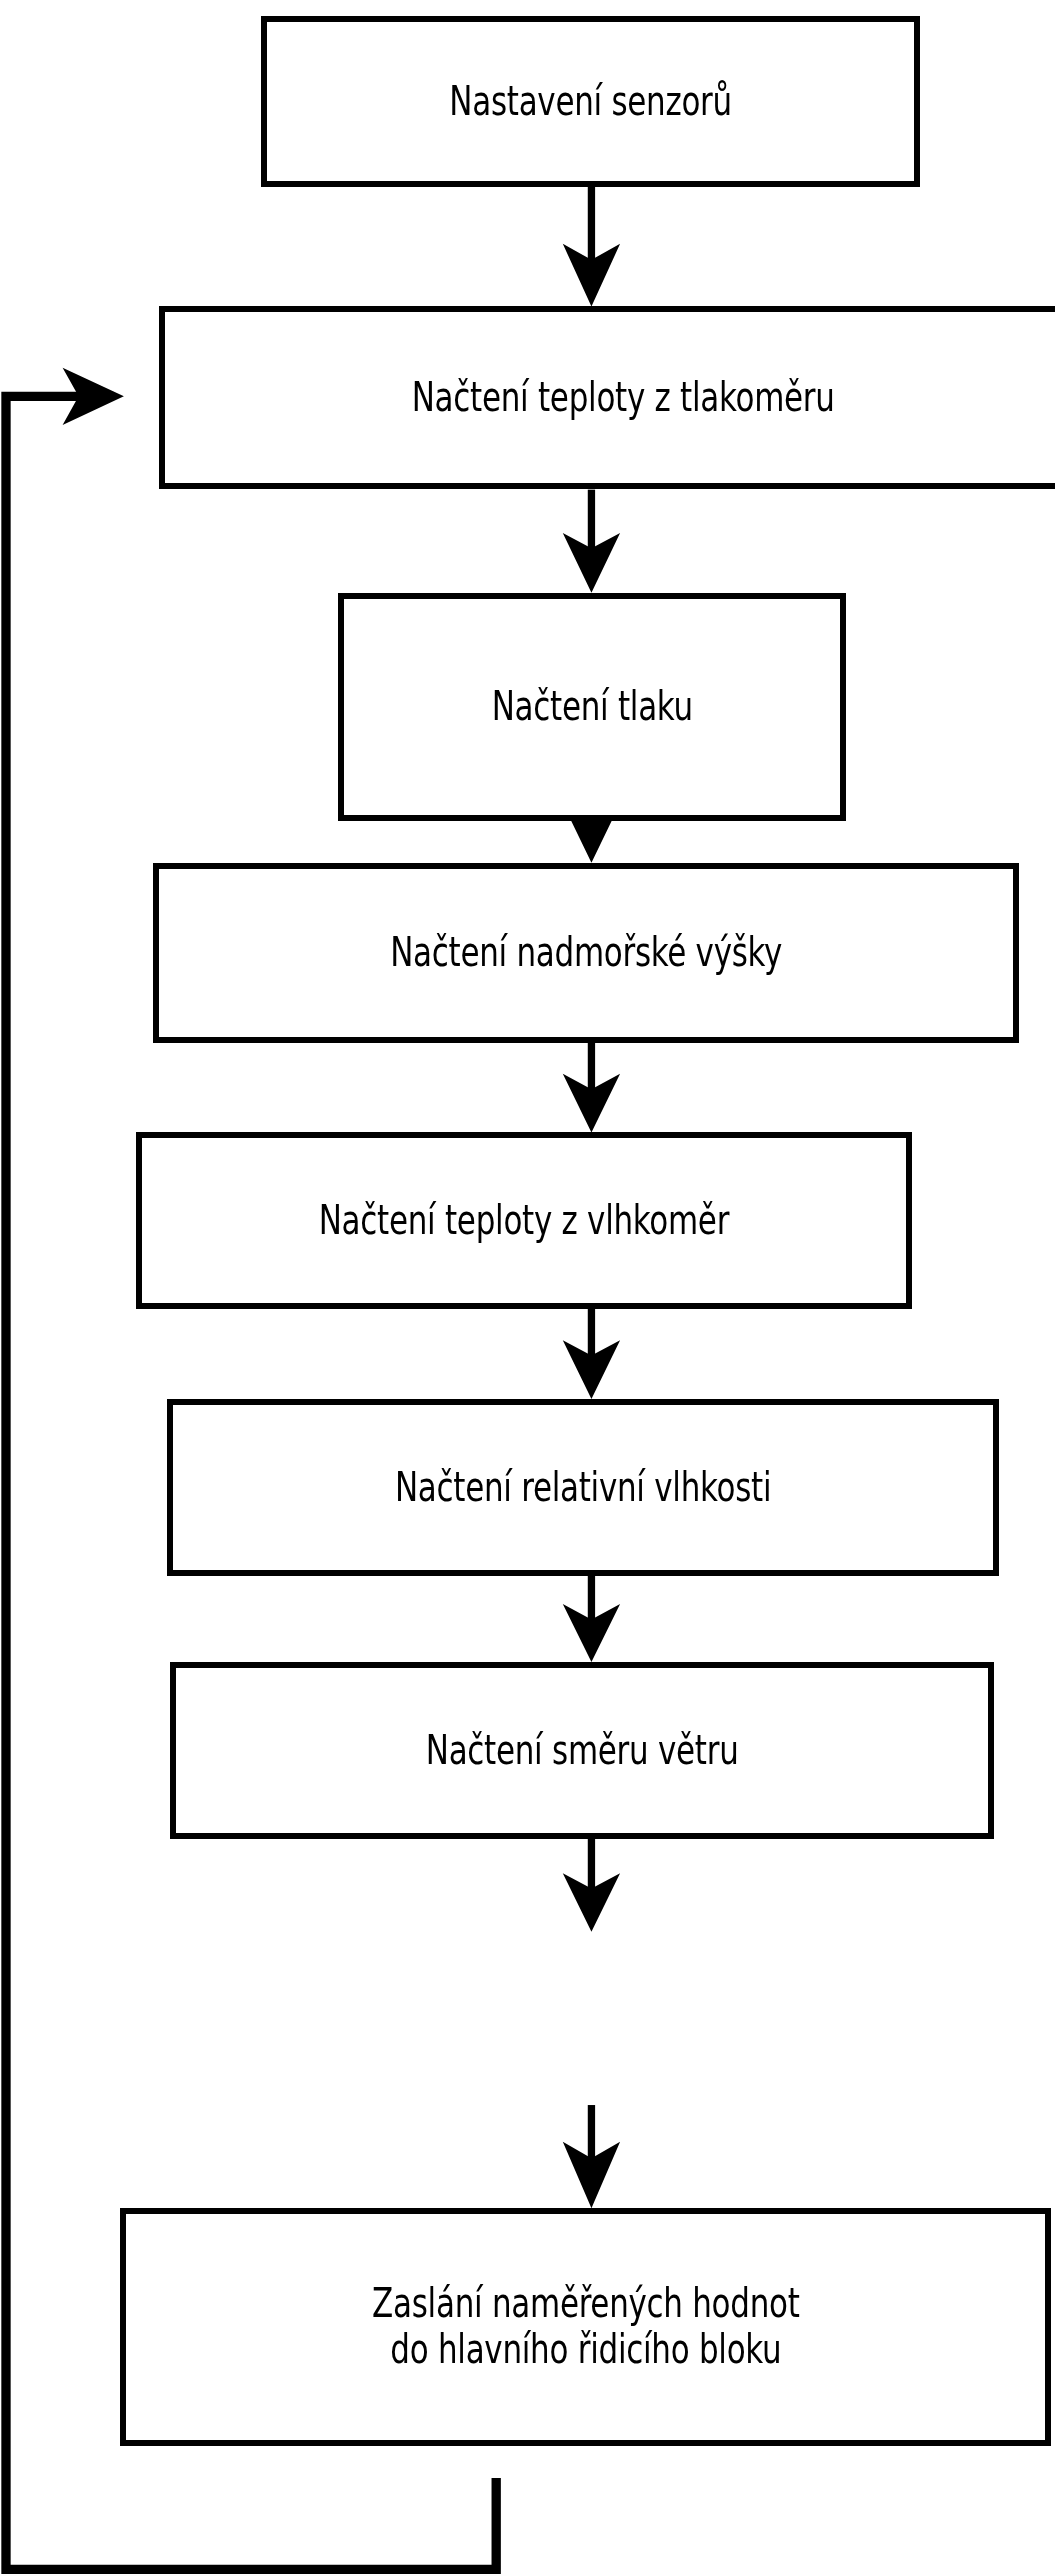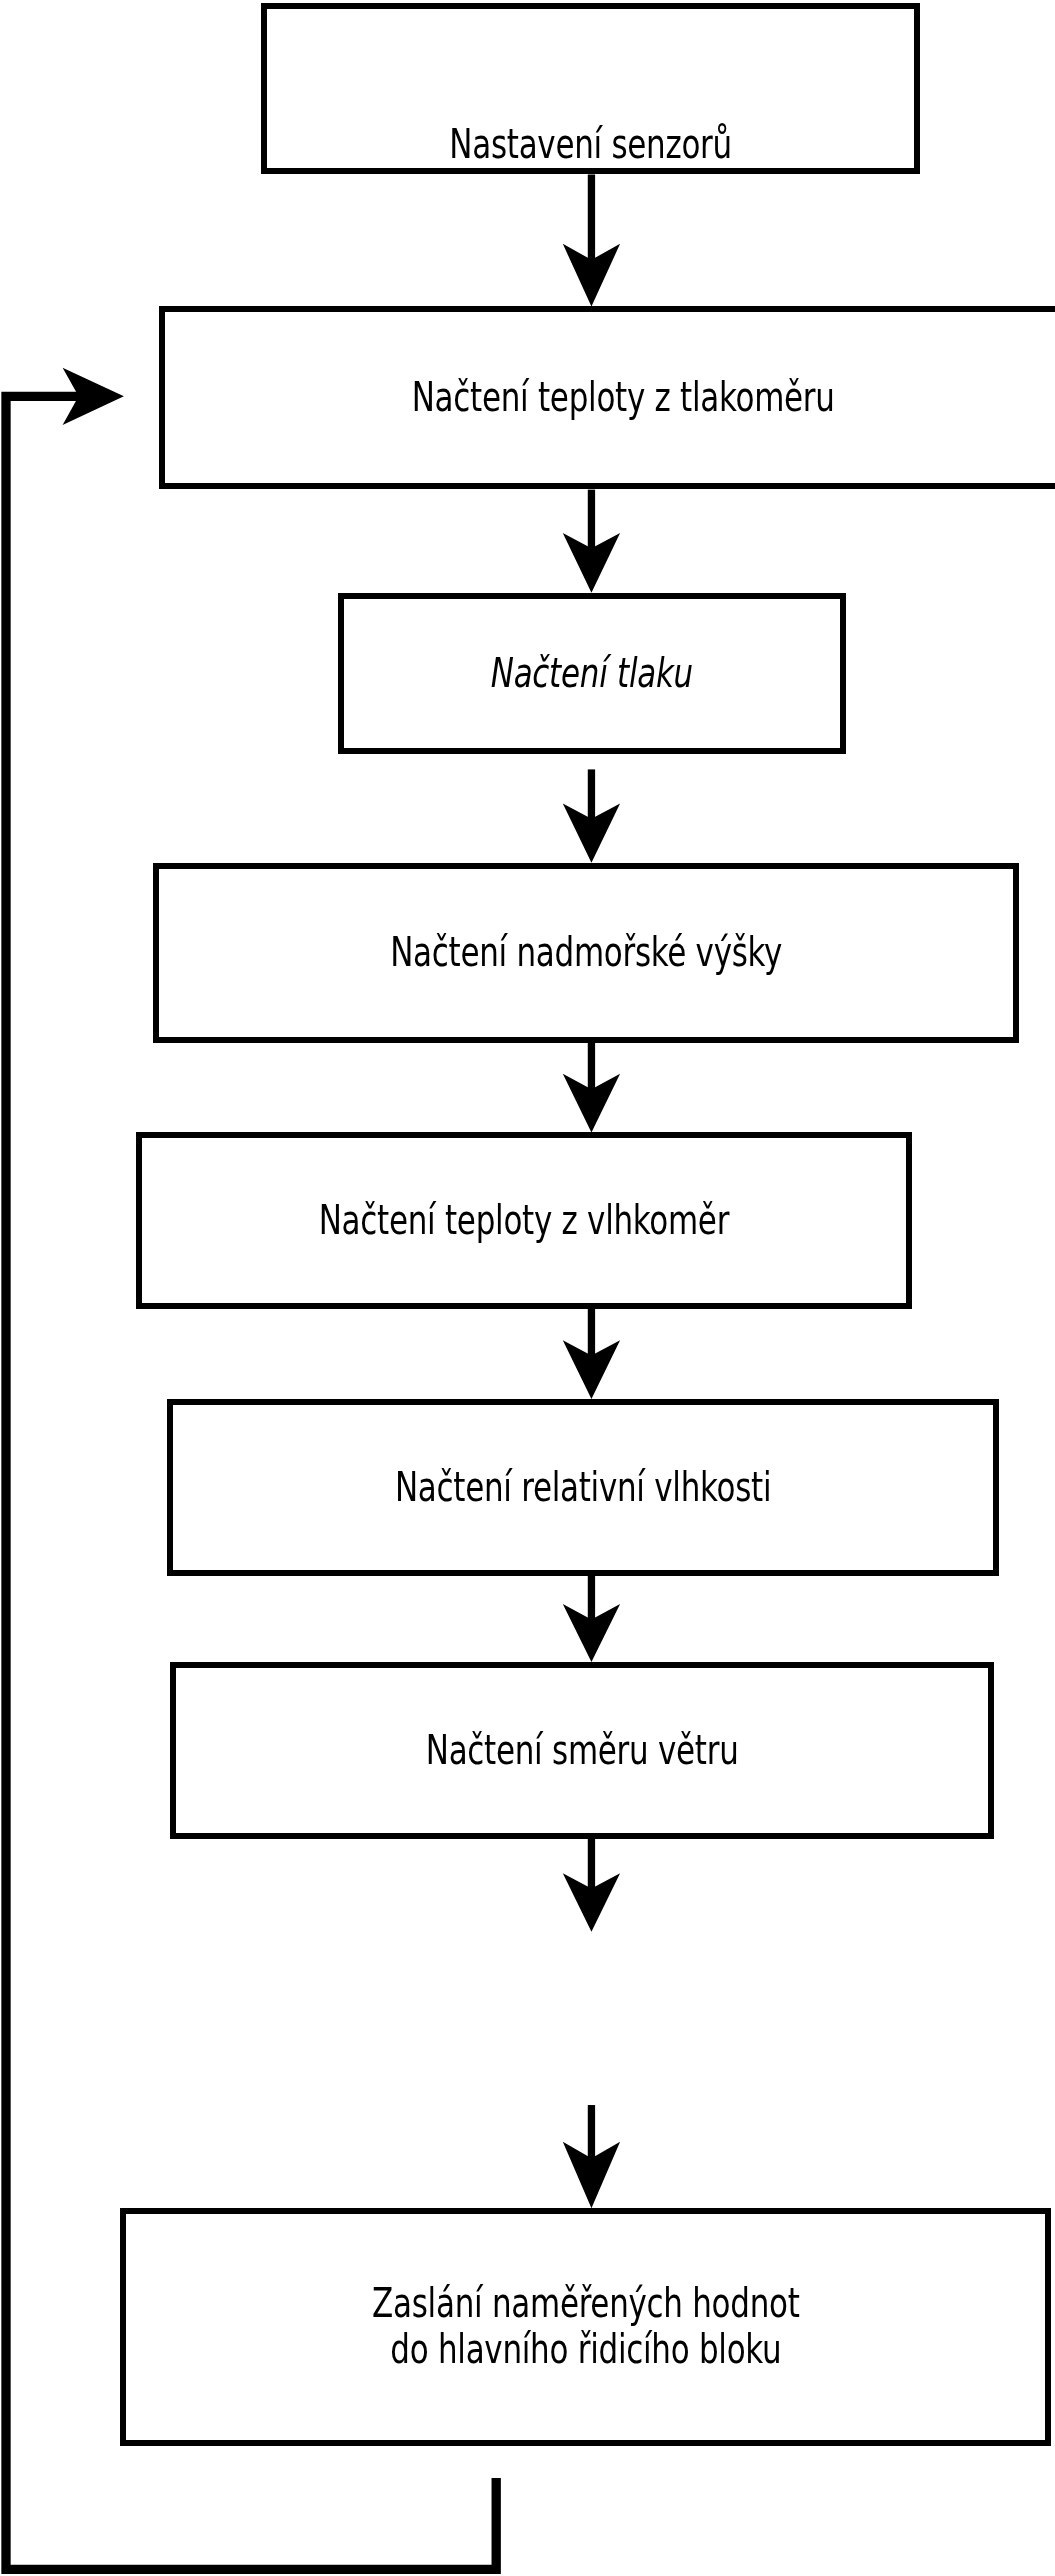--- a/index.html
+++ b/index.html
@@ -93,29 +93,29 @@
       <line x1="888" y1="3160" x2="888" y2="3281" stroke="#000" stroke-width="11"></line>
       <polygon points="888,3315 845,3215 888,3240 931,3215" fill="#000"></polygon>
     </g>
 
     <g>
       <path d="M 745 3720 L 745 3857 L 9 3857 L 9 595 L 170 595" fill="none" stroke="#000" stroke-width="14" stroke-linecap="butt" stroke-linejoin="miter"></path>
       <polygon points="186,595 94,552 118,595 94,638" fill="#000"></polygon>
     </g>
   </svg>
 
-  <div class="node" style="left:261px; top:3px; width:659px; height:171px;align-items:flex-end;">
+  <div class="node" style="left:261px; top:16px; width:659px; height:171px;">
     <span class="node-label">Nastavení senzorů</span>
   </div>
 
   <div class="node" style="left:122px; top:306px; width:929px; height:183px;margin-left:37px;">
     <span class="node-label">Načtení teploty z tlakoměru</span>
   </div>
 
-  <div class="node" style="left:338px; top:593px; width:508px; height:161px;font-style:italic;">
+  <div class="node" style="left:338px; top:593px; width:508px; height:228px;">
     <span class="node-label">Načtení tlaku</span>
   </div>
 
   <div class="node" style="left:153px; top:863px; width:866px; height:180px;">
     <span class="node-label">Načtení nadmořské výšky</span>
   </div>
 
   <div class="node" style="left:136px; top:1132px; width:776px; height:177px;">
     <span class="node-label">Načtení teploty z vlhkoměr</span>
   </div>

